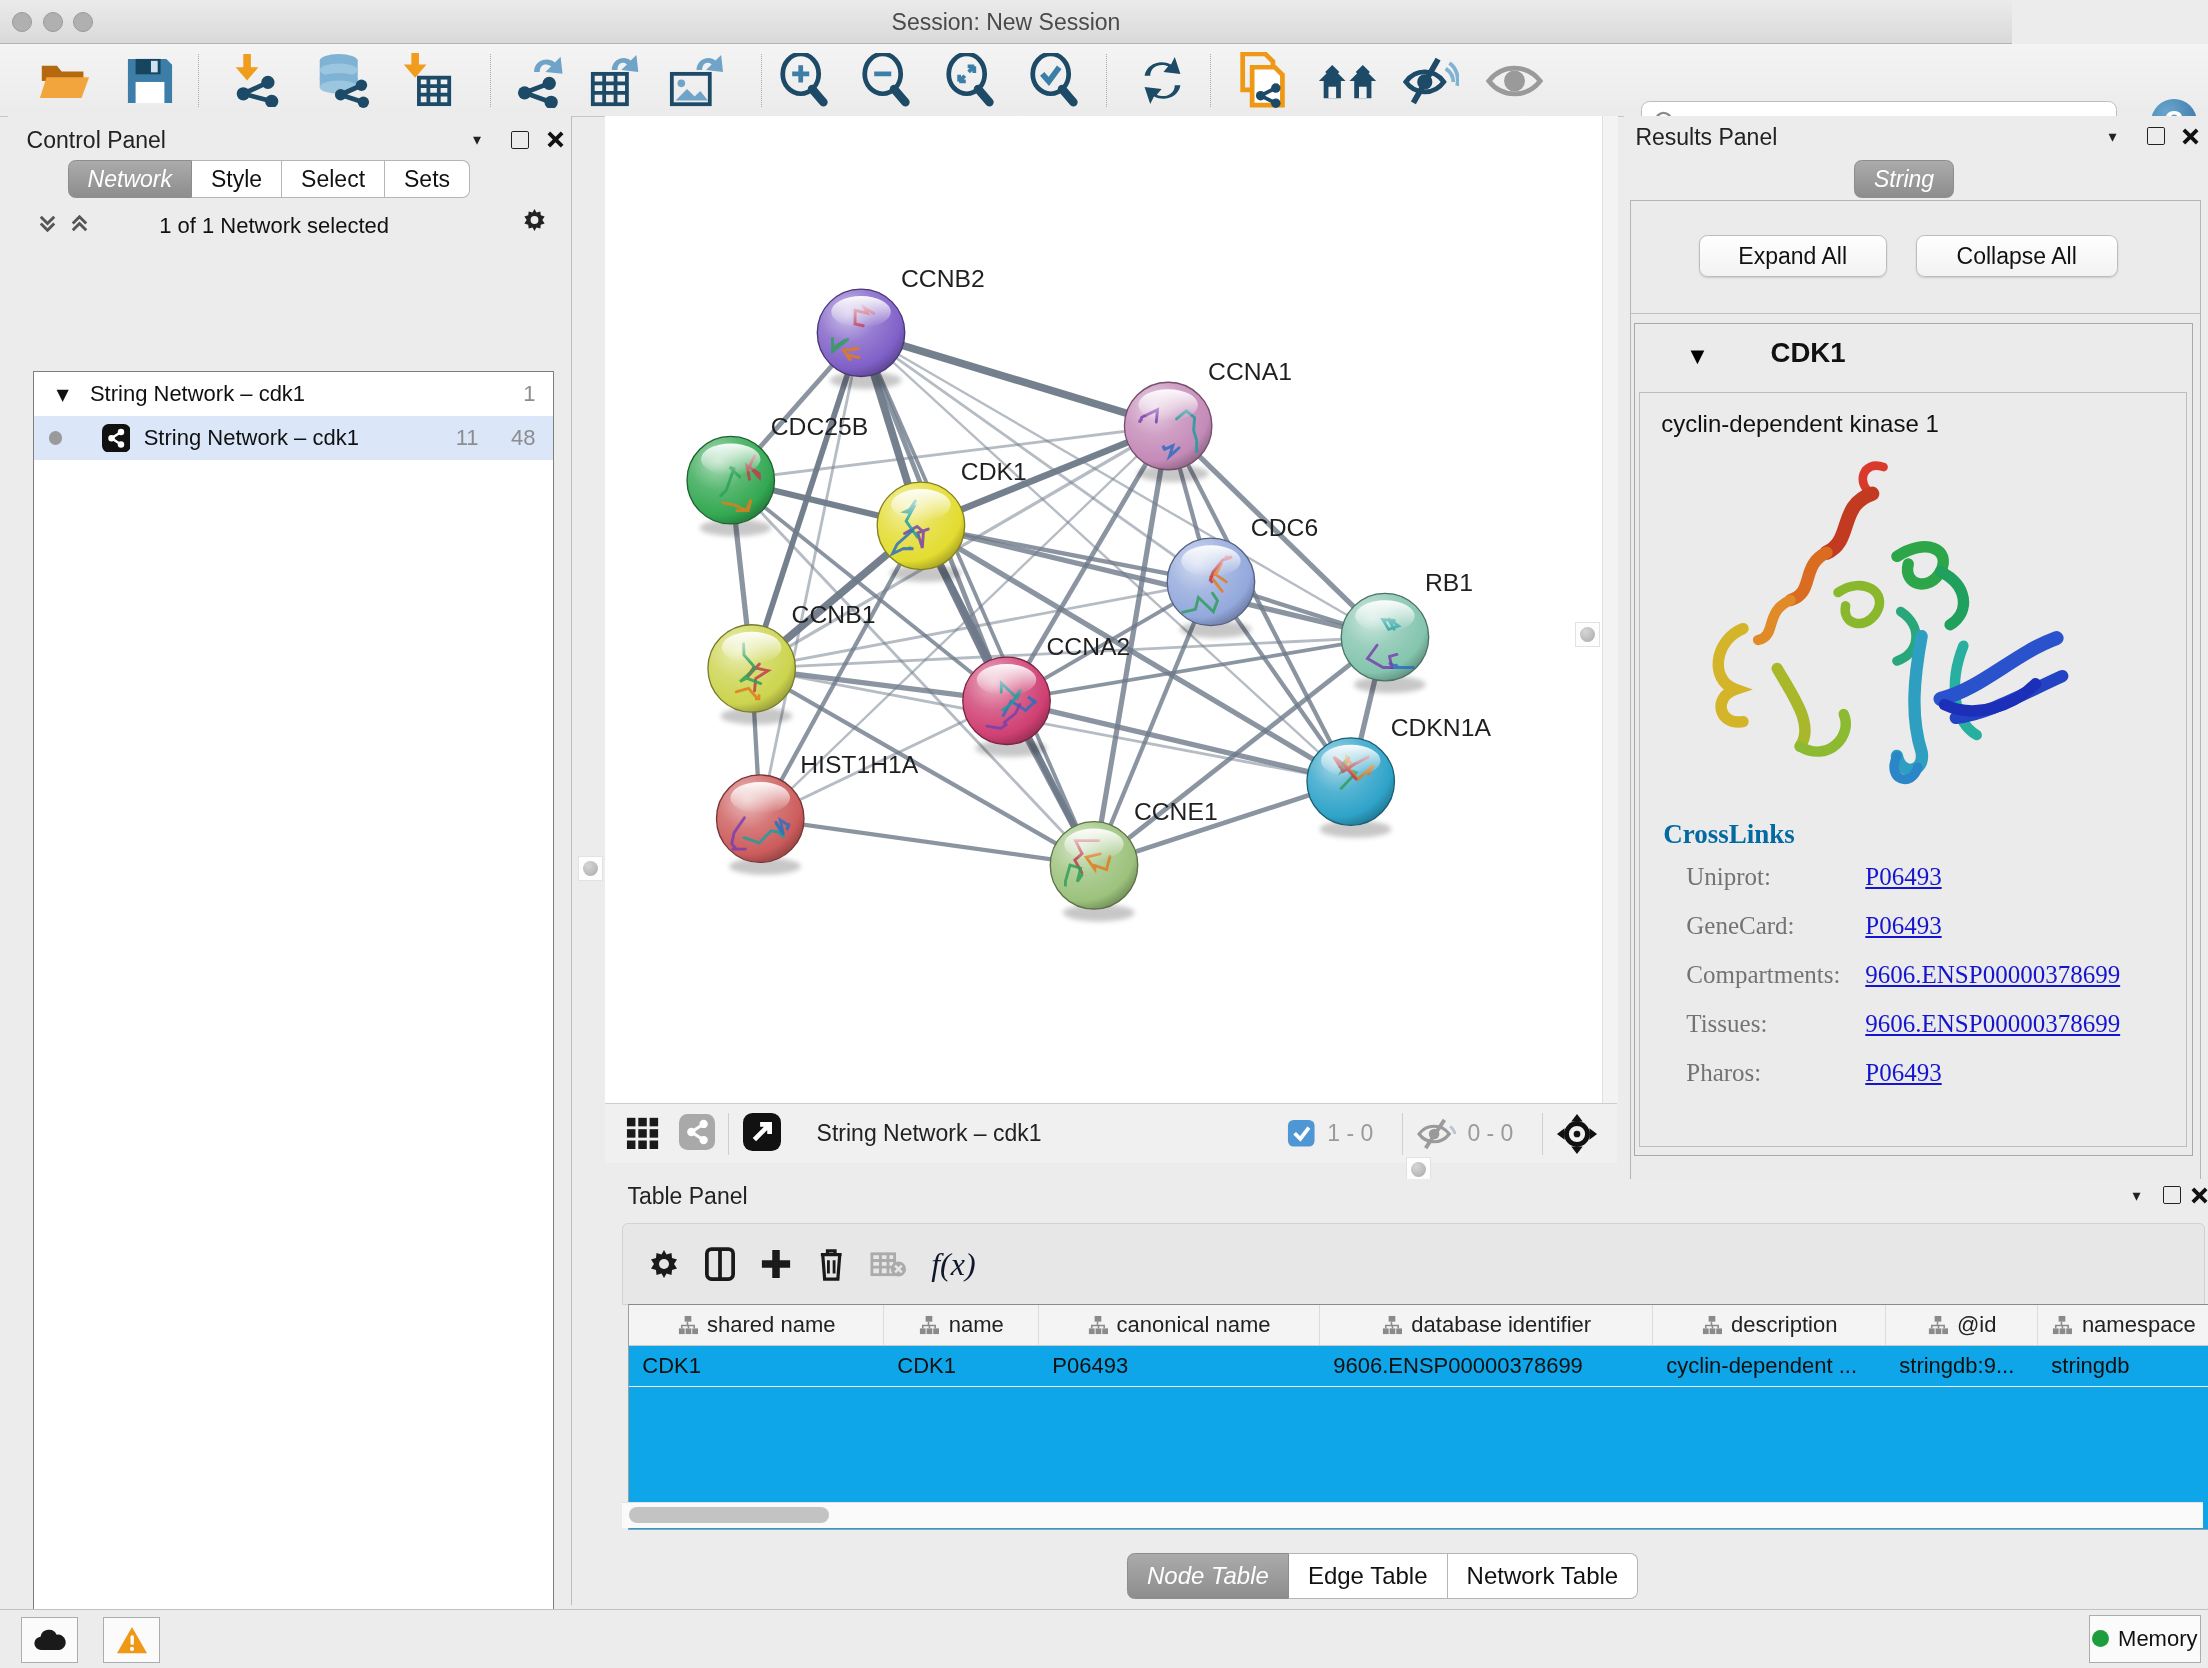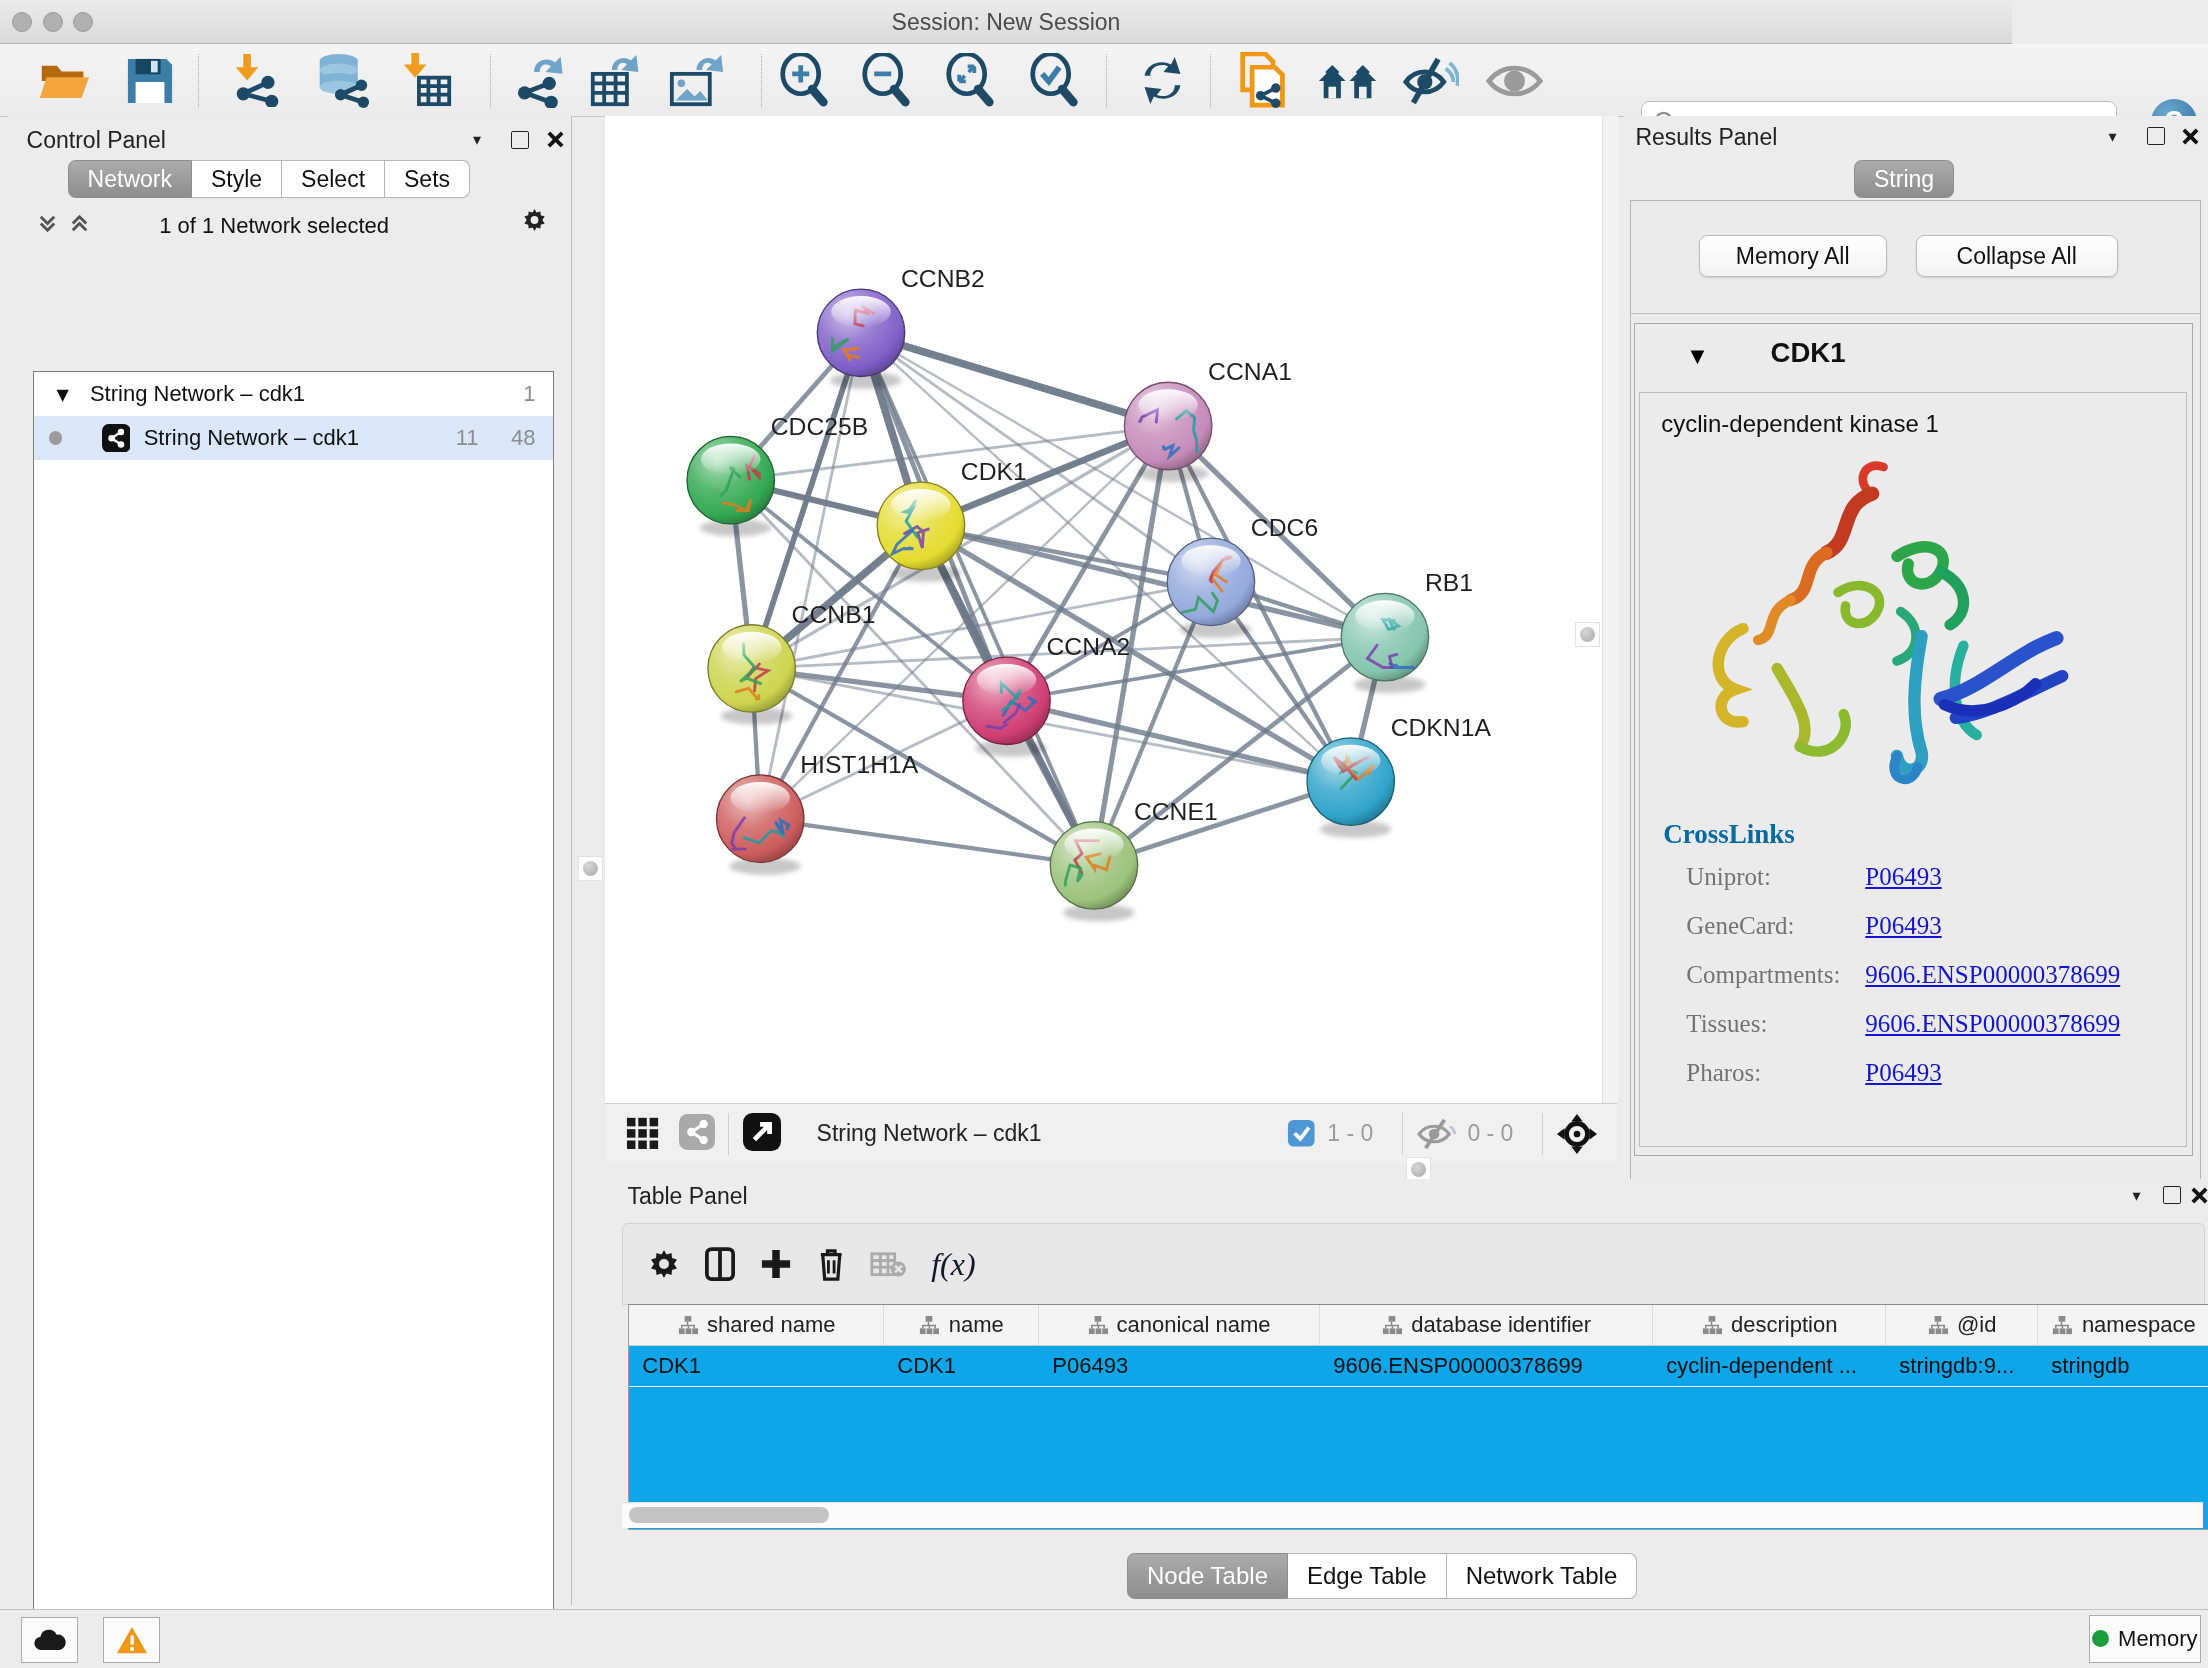--- a/index.html
+++ b/index.html
@@ -26,21 +26,21 @@
     display:flex;align-items:center;justify-content:center;}
   
   .panel-title{font-size:23px;color:#222;}
   .pctl{display:inline-flex;align-items:center;justify-content:center;width:25px;height:25px;color:#222;}
   .sq{width:16px;height:16px;border:1.9px solid #222;border-radius:1.9px;}
   .tri{font-family:"DejaVu Sans",sans-serif;font-size:16px;color:#222;}
   
   .seg{display:flex;}
   .seg .tab{background:#fff;border:1px solid #b5b5b5;border-left:none;height:36px;line-height:36px;
     padding:0 19px;font-size:23px;color:#111;}
-  .seg .tab:first-child{border-left:1px solid #b5b5b5;border-radius:7.6px 0 0 7.6px;}
+  .seg .tab:first-child{border-left:1px solid #b5b5b5;border-radius:7.6px 0 0 7.6px;font-style:italic;}
   .seg .tab:last-child{border-radius:0 7.6px 7.6px 0;}
   .seg .tab.sel{background:linear-gradient(#ababab,#8d8d8d);color:#fff;border-color:#8d8d8d;}
   .seg .tab.single{border-radius:7.6px;}
   
   #control-panel{left:7.6px;top:116px;width:563px;height:1489px;background:#ececec;
     border-right:1.9px solid #bdbdbd;}
   #cp-list{position:absolute;left:25px;top:255px;width:519px;height:1320px;background:#fff;
     border:1.9px solid #7e7e7e;}
   .tree-row{position:relative;height:44px;display:flex;align-items:center;font-size:22px;color:#111;}
   .tree-row.hl{background:#dbe7f8;}
@@ -654,21 +654,21 @@
     </div>
   <div class="abs pctl" style="left:554px;top:7.6px">
     <svg width="19" height="19" viewBox="0 0 20 20">
         <path d="M3 3 L17 17 M17 3 L3 17" stroke="#111" stroke-width="4"></path>
       </svg>
   </div>
   <div class="abs seg" style="left:230px;top:44px">
     <div class="tab sel single">String</div>
   </div>
   <div id="rp-box">
-    <div class="rp-btn" style="position:absolute;left:68px;top:34px;width:186px">Memory All</div>
+    <div class="rp-btn" style="position:absolute;left:68px;top:34px;width:186px">Expand All</div>
     <div class="rp-btn" style="position:absolute;left:285px;top:34px;width:200px">Collapse All</div>
     <div style="position:absolute;left:0;top:112px;width:100%;border-top:1px solid #c2c2c2"></div>
     <div id="rp-section">
       <span style="position:absolute;left:55px;top:21px;font-family:'DejaVu Sans',sans-serif;font-size:18px">▼</span>
       <span style="position:absolute;left:135px;top:13.3px;font-size:27.6px;font-weight:bold;color:#111">CDK1</span>
       <div id="rp-inner">
         <div style="position:absolute;left:21px;top:17px;font-size:24px;color:#111">cyclin-dependent kinase 1</div>
         <svg width="399" height="342" viewBox="0 0 420 360" style="position:absolute;left:46px;top:57px">
           <g fill="none" stroke-linecap="round">
             <path d="M208 18 C186 10 178 36 196 46" stroke="#d93a2b" stroke-width="9"></path>

